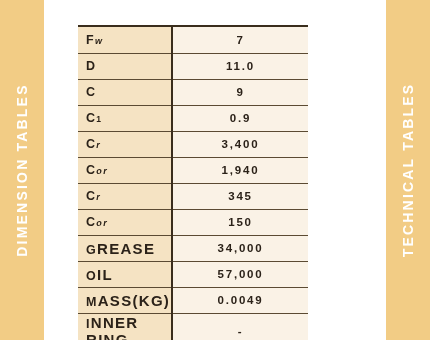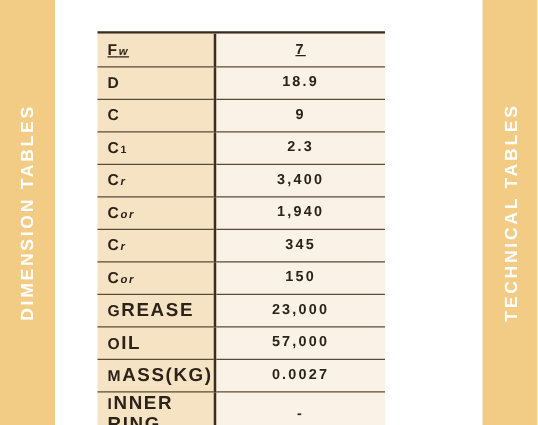--- a/index.html
+++ b/index.html
@@ -60,21 +60,20 @@
     border-top: 1px solid #5b4a33;
     padding: 0 8px;
     font-size: 11.5px;
     font-weight: bold;
     color: #2b2219;
     font-family: "Liberation Sans", sans-serif;
     box-sizing: border-box;
   }
   table.spec tr:first-child td {
     border-top: none;
-    text-decoration: underline;
   }
   td.label-cell {
     width: 94px;
     background: #f5e3c3;
     border-right: 2px solid #3a2d1c;
     letter-spacing: 1.3px;
     text-align: left;
   }
   td.value-cell {
     background: #faf2e6;
@@ -100,57 +99,57 @@
 
 <div class="table-wrap">
   <table class="spec">
     <tbody>
         <tr>
           <td class="label-cell"><span class="lab-main">F</span><span class="lab-sub">w</span></td>
           <td class="value-cell">7</td>
         </tr>
         <tr>
           <td class="label-cell"><span class="lab-main">D</span></td>
-          <td class="value-cell">18.9</td>
+          <td class="value-cell">11.0</td>
         </tr>
         <tr>
           <td class="label-cell"><span class="lab-main">C</span></td>
           <td class="value-cell">9</td>
         </tr>
         <tr>
           <td class="label-cell"><span class="lab-main">C</span><span class="lab-num">1</span></td>
-          <td class="value-cell">2.3</td>
+          <td class="value-cell">0.9</td>
         </tr>
         <tr>
           <td class="label-cell"><span class="lab-main">C</span><span class="lab-sub">r</span></td>
           <td class="value-cell">3,400</td>
         </tr>
         <tr>
           <td class="label-cell"><span class="lab-main">C</span><span class="lab-sub">or</span></td>
           <td class="value-cell">1,940</td>
         </tr>
         <tr>
           <td class="label-cell"><span class="lab-main">C</span><span class="lab-sub">r</span></td>
           <td class="value-cell">345</td>
         </tr>
         <tr>
           <td class="label-cell"><span class="lab-main">C</span><span class="lab-sub">or</span></td>
           <td class="value-cell">150</td>
         </tr>
         <tr>
           <td class="label-cell"><span class="lab-main">G</span><span class="lab-caps">REASE</span></td>
-          <td class="value-cell">23,000</td>
+          <td class="value-cell">34,000</td>
         </tr>
         <tr>
           <td class="label-cell"><span class="lab-main">O</span><span class="lab-caps">IL</span></td>
           <td class="value-cell">57,000</td>
         </tr>
         <tr>
           <td class="label-cell"><span class="lab-main">M</span><span class="lab-caps">ASS(KG)</span></td>
-          <td class="value-cell">0.0027</td>
+          <td class="value-cell">0.0049</td>
         </tr>
         <tr>
           <td class="label-cell"><span class="lab-main">I</span><span class="lab-caps">NNER RING</span></td>
           <td class="value-cell">-</td>
         </tr>
       </tbody>
   </table>
 </div>
 
 </body></html>

